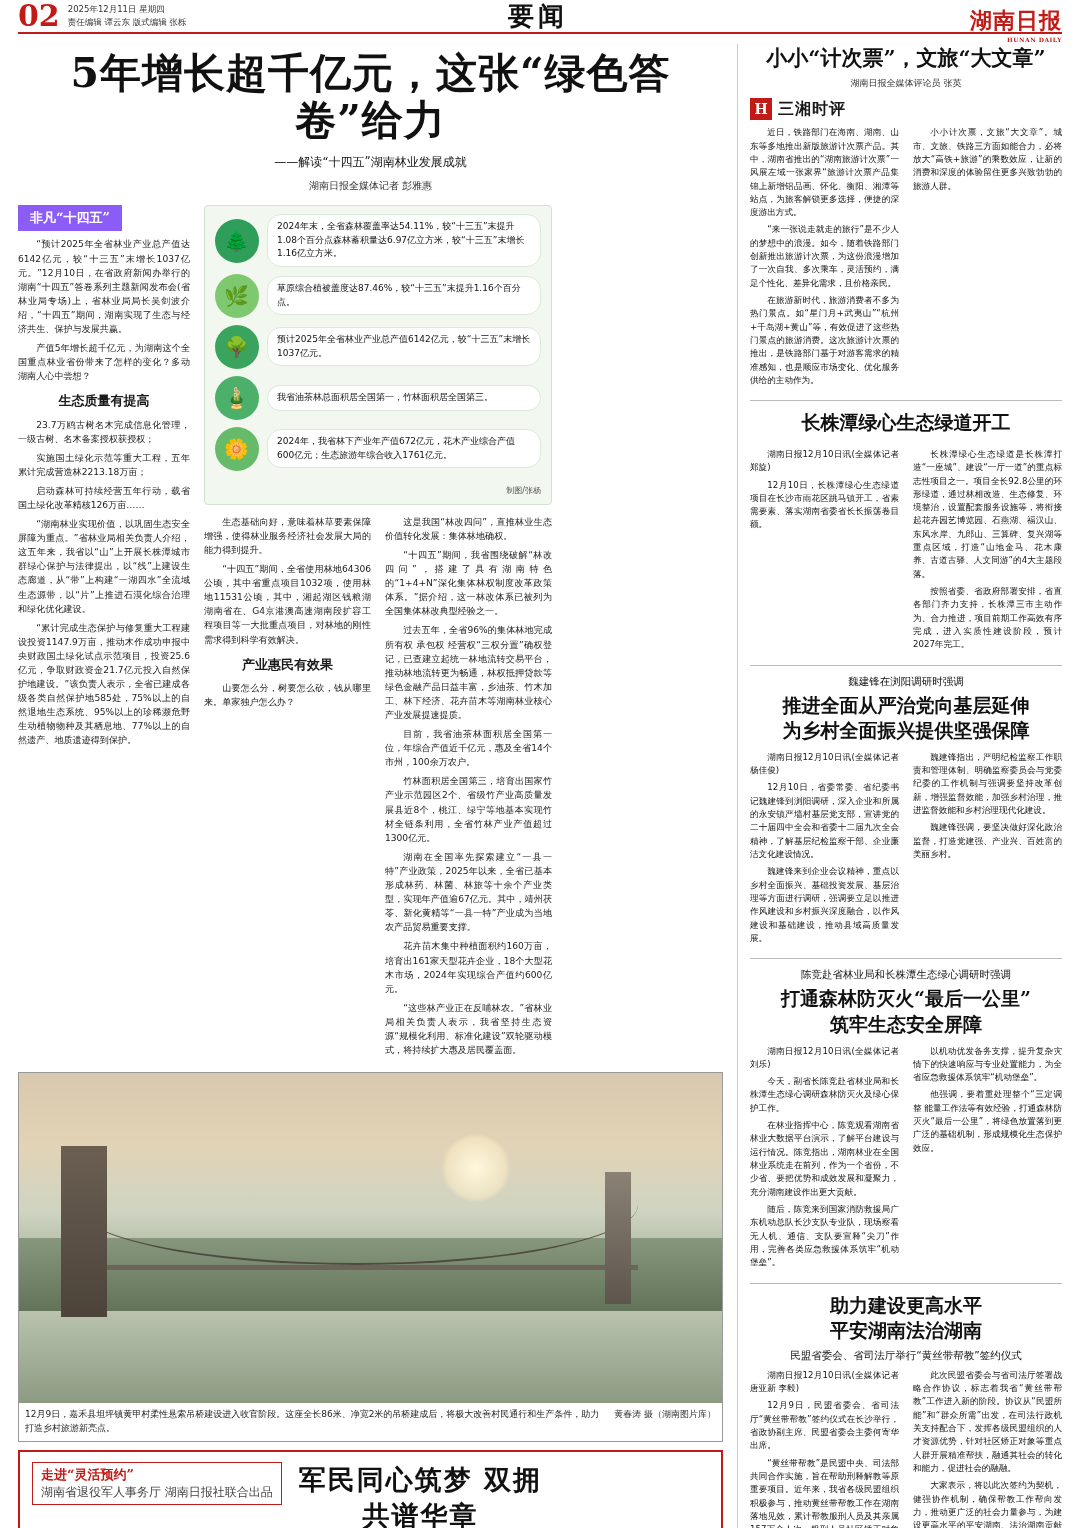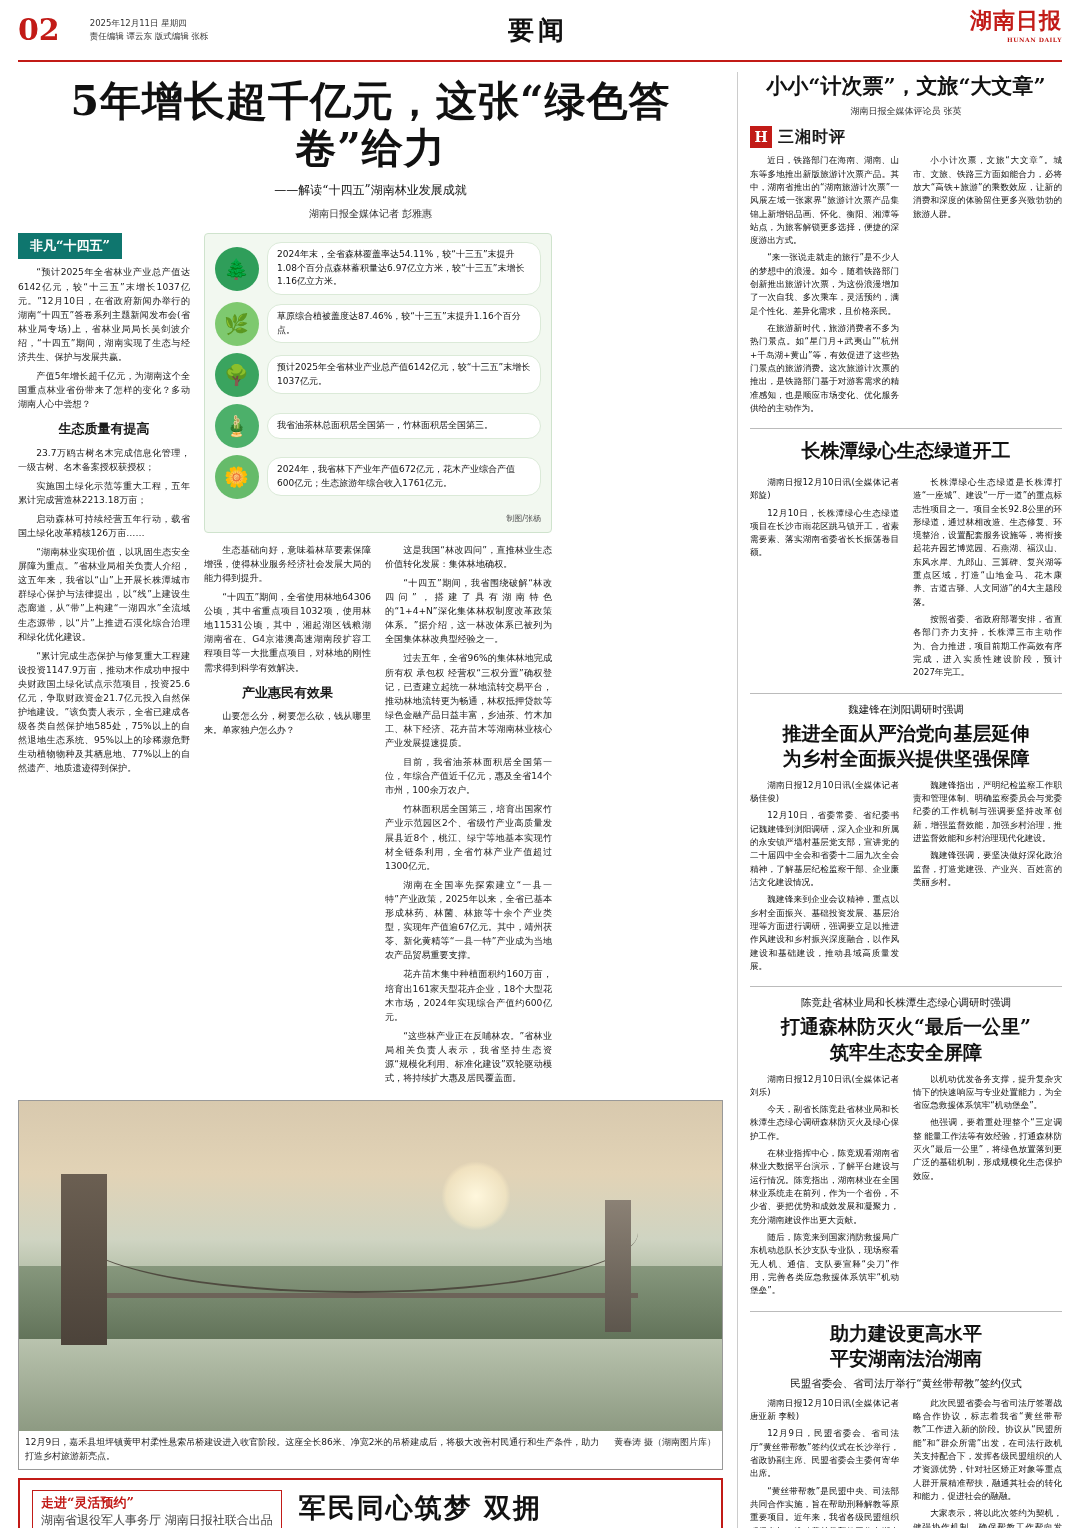--- a/index.html
+++ b/index.html
@@ -9,23 +9,22 @@
     background:#ffffff;
     font-family:"DejaVu Sans","Liberation Sans",sans-serif;
     color:#111;
     position:relative;
     overflow:hidden;
   }
   .page { width:1080px; height:1528px; position:relative; padding:0 18px; }
 
   
   .masthead {
-    height:62px; display:flex; align-items:center; position:relative;
+    height:34px; display:flex; align-items:center; position:relative;
     border-bottom:2px solid #c21b17;
-    gap:22px;
   }
   .pagenum {
     font-size:30px; color:#c21b17; font-weight:bold; line-height:1;
     font-family:"DejaVu Serif","Liberation Serif",serif;
     margin-right:8px;
   }
   .mast-meta { font-size:8.5px; line-height:1.5; color:#333; }
   .mast-title {
     position:absolute; left:0; right:4px; text-align:center;
     font-size:26px; font-weight:bold; letter-spacing:4px;
@@ -55,21 +54,21 @@
   }
   .byline { font-size:10px; text-align:center; margin-top:8px; color:#333; }
 
   
   .art-cols { display:flex; gap:14px; margin-top:12px; }
   .acol { width:172px; font-size:9.1px; line-height:1.55; text-align:justify; color:#1a1a1a; }
   .acol p { margin:0 0 5px 0; text-indent:2em; }
   .sec-h { font-size:13px; font-weight:bold; text-align:center; margin:8px 0 6px; font-family:"DejaVu Serif","Liberation Serif",serif; }
 
   .tag-red {
-    display:inline-block; background:#0f766e; color:#fff; font-size:13px; font-weight:bold;
+    display:inline-block; background:#8b5cf6; color:#fff; font-size:13px; font-weight:bold;
     padding:3px 12px; margin-bottom:6px;
     font-family:"DejaVu Serif","Liberation Serif",serif;
   }
   .tag-wrap { text-align:left; }
 
   
   .info-box {
     width:348px; border:1px solid #cfe3cd; background:#f2f8f0; border-radius:4px;
     padding:8px 10px; position:relative;
   }

